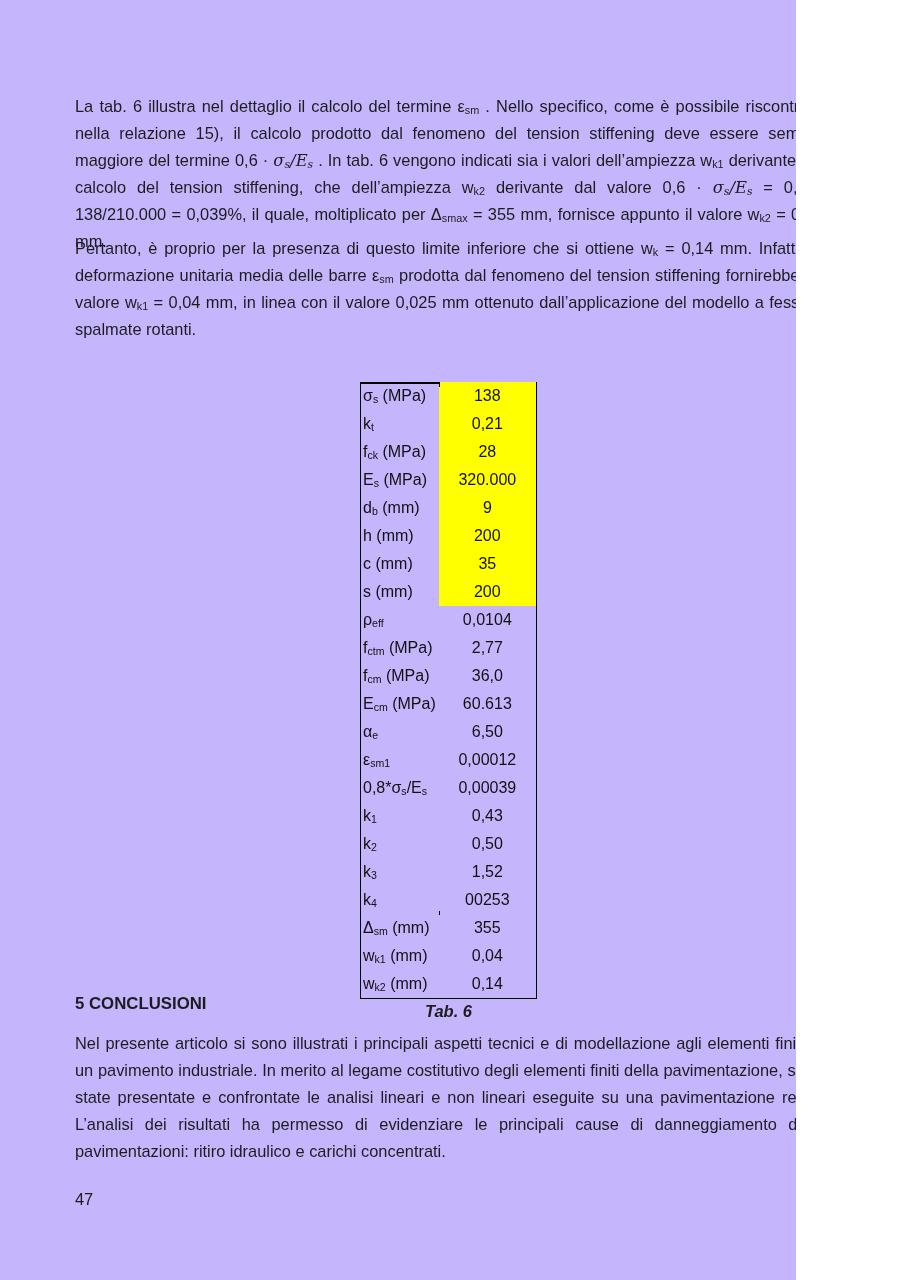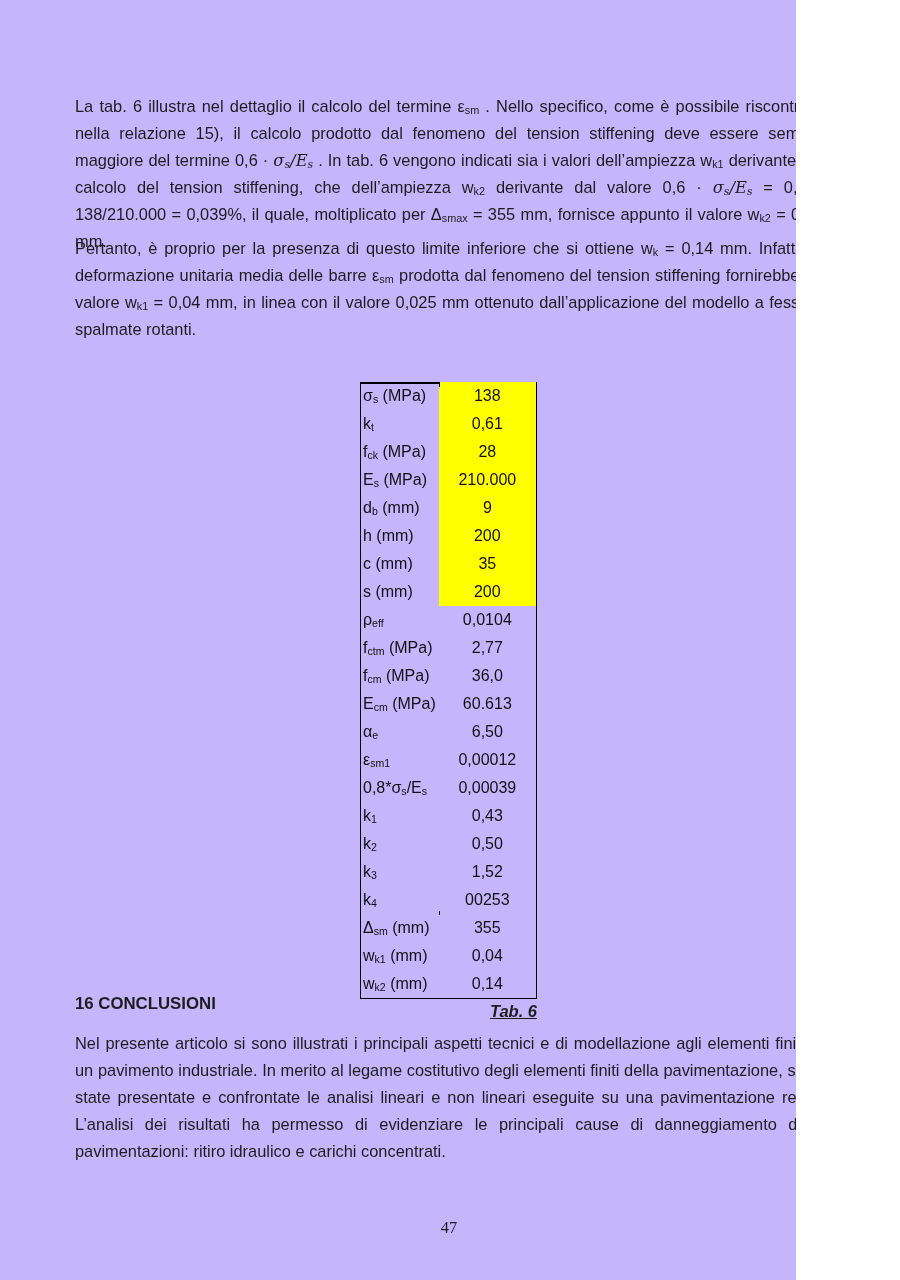--- a/index.html
+++ b/index.html
@@ -32,26 +32,26 @@
   table.params{
     border-collapse:collapse;width:177px;table-layout:fixed;
     border-left:1.5px solid #000;border-right:1.5px solid #000;border-bottom:1.5px solid #000;
     font-size:16px;color:#111;
   }
   table.params td{height:24px;padding:2px;white-space:nowrap;overflow:visible;}
   td.lbl{width:71px;padding-left:7px;text-align:left;}
   td.val{width:90px;padding-right:6px;text-align:center;}
   tr.hl td.val{background:var(--hl,#FFFF00);}
   .caption{
-    width:177px;margin-top:3px;text-align:right;
-    font-size:16.5px;font-weight:bold;font-style:italic;color:#1d1d1d;text-decoration:underline;
+    width:177px;margin-top:3px;text-align:center;
+    font-size:16.5px;font-weight:bold;font-style:italic;color:#1d1d1d;
   }
   .pagenum{
-    position:absolute;left:75px;width:748px;top:1218px;
-    text-align:center;font-size:16.4px;color:#1d1d1d;font-family:Liberation Serif, serif;
+    position:absolute;left:75px;width:748px;top:1190px;
+    text-align:left;font-size:16.4px;color:#1d1d1d;
   }
 </style>
 </head>
 <body>
 
 <div class="page">
 
   <p class="para" style="top:93px"><span>La tab. 6 illustra nel dettaglio il calcolo del termine ε</span><sub>sm</sub><span> . Nello specifico, come è possibile riscontrare nella relazione 15), il calcolo prodotto dal fenomeno del tension stiffening deve essere sempre maggiore del termine 0,6 · </span><span class="it">σ</span><sub class="it">s</sub><span class="it">/E</span><sub class="it">s</sub><span> . In tab. 6 vengono indicati sia i valori dell’ampiezza w</span><sub>k1</sub><span> derivante dal calcolo del tension stiffening, che dell’ampiezza w</span><sub>k2</sub><span> derivante dal valore 0,6 · </span><span class="it">σ</span><sub class="it">s</sub><span class="it">/E</span><sub class="it">s</sub><span> = 0,6 · 138/210.000 = 0,039%, il quale, moltiplicato per Δ</span><sub>smax</sub><span> = 355 mm, fornisce appunto il valore w</span><sub>k2</sub><span> = 0,14 mm.</span></p>
 
   <p class="para" style="top:235px"><span>Pertanto, è proprio per la presenza di questo limite inferiore che si ottiene w</span><sub>k</sub><span> = 0,14 mm. Infatti, la deformazione unitaria media delle barre ε</span><sub>sm</sub><span> prodotta dal fenomeno del tension stiffening fornirebbe un valore w</span><sub>k1</sub><span> = 0,04 mm, in linea con il valore 0,025 mm ottenuto dall’applicazione del modello a fessure spalmate rotanti.</span></p>
@@ -61,29 +61,29 @@
     <div class="toptick"></div>
     <div class="bottomtick"></div>
     <table class="params">
       <tbody>
           <tr class="hl">
             <td class="lbl"><span>σ</span><sub>s</sub><span> (MPa)</span></td>
             <td class="val">138</td>
           </tr>
           <tr class="hl">
             <td class="lbl"><span>k</span><sub>t</sub></td>
-            <td class="val">0,61</td>
+            <td class="val">0,21</td>
           </tr>
           <tr class="hl">
             <td class="lbl"><span>f</span><sub>ck</sub><span> (MPa)</span></td>
             <td class="val">28</td>
           </tr>
           <tr class="hl">
             <td class="lbl"><span>E</span><sub>s</sub><span> (MPa)</span></td>
-            <td class="val">210.000</td>
+            <td class="val">320.000</td>
           </tr>
           <tr class="hl">
             <td class="lbl"><span>d</span><sub>b</sub><span> (mm)</span></td>
             <td class="val">9</td>
           </tr>
           <tr class="hl">
             <td class="lbl"><span>h (mm)</span></td>
             <td class="val">200</td>
           </tr>
           <tr class="hl">
@@ -148,19 +148,19 @@
           </tr>
           <tr>
             <td class="lbl"><span>w</span><sub>k2</sub><span> (mm)</span></td>
             <td class="val">0,14</td>
           </tr>
         </tbody>
     </table>
     <div class="caption">Tab. 6</div>
   </div>
 
-  <h2 class="heading" style="top:993px">16 CONCLUSIONI</h2>
+  <h2 class="heading" style="top:993px">5 CONCLUSIONI</h2>
 
   <p class="para" style="top:1030px">Nel presente articolo si sono illustrati i principali aspetti tecnici e di modellazione agli elementi finiti di un pavimento industriale. In merito al legame costitutivo degli elementi finiti della pavimentazione, sono state presentate e confrontate le analisi lineari e non lineari eseguite su una pavimentazione reale. L’analisi dei risultati ha permesso di evidenziare le principali cause di danneggiamento delle pavimentazioni: ritiro idraulico e carichi concentrati.</p>
 
   <div class="pagenum">47</div>
 
 </div>
 
 </body></html>

